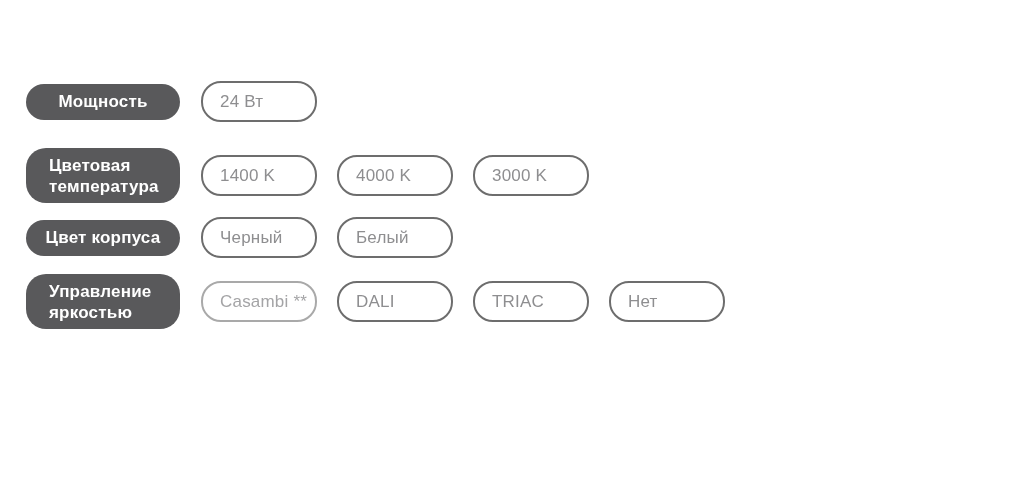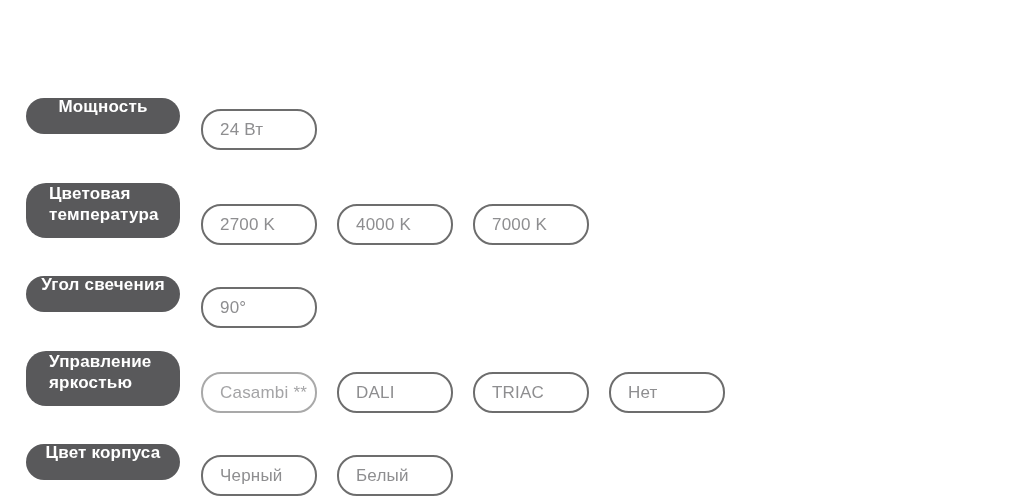--- a/index.html
+++ b/index.html
@@ -21,21 +21,21 @@
   .row.r4 { margin-top: 14px; }
   .row.r5 { margin-top: 14px; }
   .row.r6 { margin-top: 16px; }
   .label {
     width: 154px;
     height: 36px;
     background: var(--label-bg, #59595b);
     color: var(--label-text, #ffffff);
     border-radius: 18px;
     display: flex;
-    align-items: flex-start;
+    align-items: center;
     justify-content: center;
     flex: 0 0 auto;
     font-size: 17px;
     font-weight: 600;
     letter-spacing: 0.2px;
   }
   .label .txt { text-align: center; white-space: nowrap; line-height: 1; }
   .label.two-line { height: 55px; border-radius: 20px; }
   .label.two-line .txt {
     white-space: normal;
@@ -57,21 +57,20 @@
     border-radius: 20px;
     color: var(--opt-text, #8e8e90);
     font-family: "Liberation Sans", sans-serif;
     font-size: 17px;
     display: flex;
     align-items: center;
     padding-left: 17px;
     white-space: nowrap;
     cursor: pointer;
     letter-spacing: 0.2px;
-    margin-top: 28px;
   }
   .opt.muted {
     border-color: var(--opt-border-muted, #a9a9a9);
     color: var(--opt-text-muted, #a4a4a6);
   }
   
   .row .label, .row .opt { flex-shrink: 0; }
 </style>
 </head>
 <body style="background: rgb(255, 255, 255);">
@@ -91,38 +90,42 @@
 
   <div class="row r2">
   </div>
 
   <div class="row r3">
     <div class="label two-line">
       <span class="txt">Цветовая температура</span>
     </div>
     <div class="options">
       <div class="opt">
-        <span>2700 K</span>
+        <span>1400 K</span>
       </div>
       <div class="opt">
         <span>4000 K</span>
       </div>
       <div class="opt">
-        <span>7000 K</span>
+        <span>3000 K</span>
       </div>
     </div>
   </div>
 
-  <div class="row r4">
+
+  <div class="row r5">
     <div class="label">
-      <span class="txt">Угол свечения</span>
+      <span class="txt">Цвет корпуса</span>
     </div>
     <div class="options">
       <div class="opt">
-        <span>90°</span>
+        <span>Черный</span>
+      </div>
+      <div class="opt">
+        <span>Белый</span>
       </div>
     </div>
   </div>
 
   <div class="row r6">
     <div class="label two-line">
       <span class="txt">Управление яркостью</span>
     </div>
     <div class="options">
       <div class="opt muted">
@@ -133,27 +136,13 @@
       </div>
       <div class="opt">
         <span>TRIAC</span>
       </div>
       <div class="opt">
         <span>Нет</span>
       </div>
     </div>
   </div>
 
-  <div class="row r5">
-    <div class="label">
-      <span class="txt">Цвет корпуса</span>
-    </div>
-    <div class="options">
-      <div class="opt">
-        <span>Черный</span>
-      </div>
-      <div class="opt">
-        <span>Белый</span>
-      </div>
-    </div>
-  </div>
-
 </div>
 
 </body></html>

